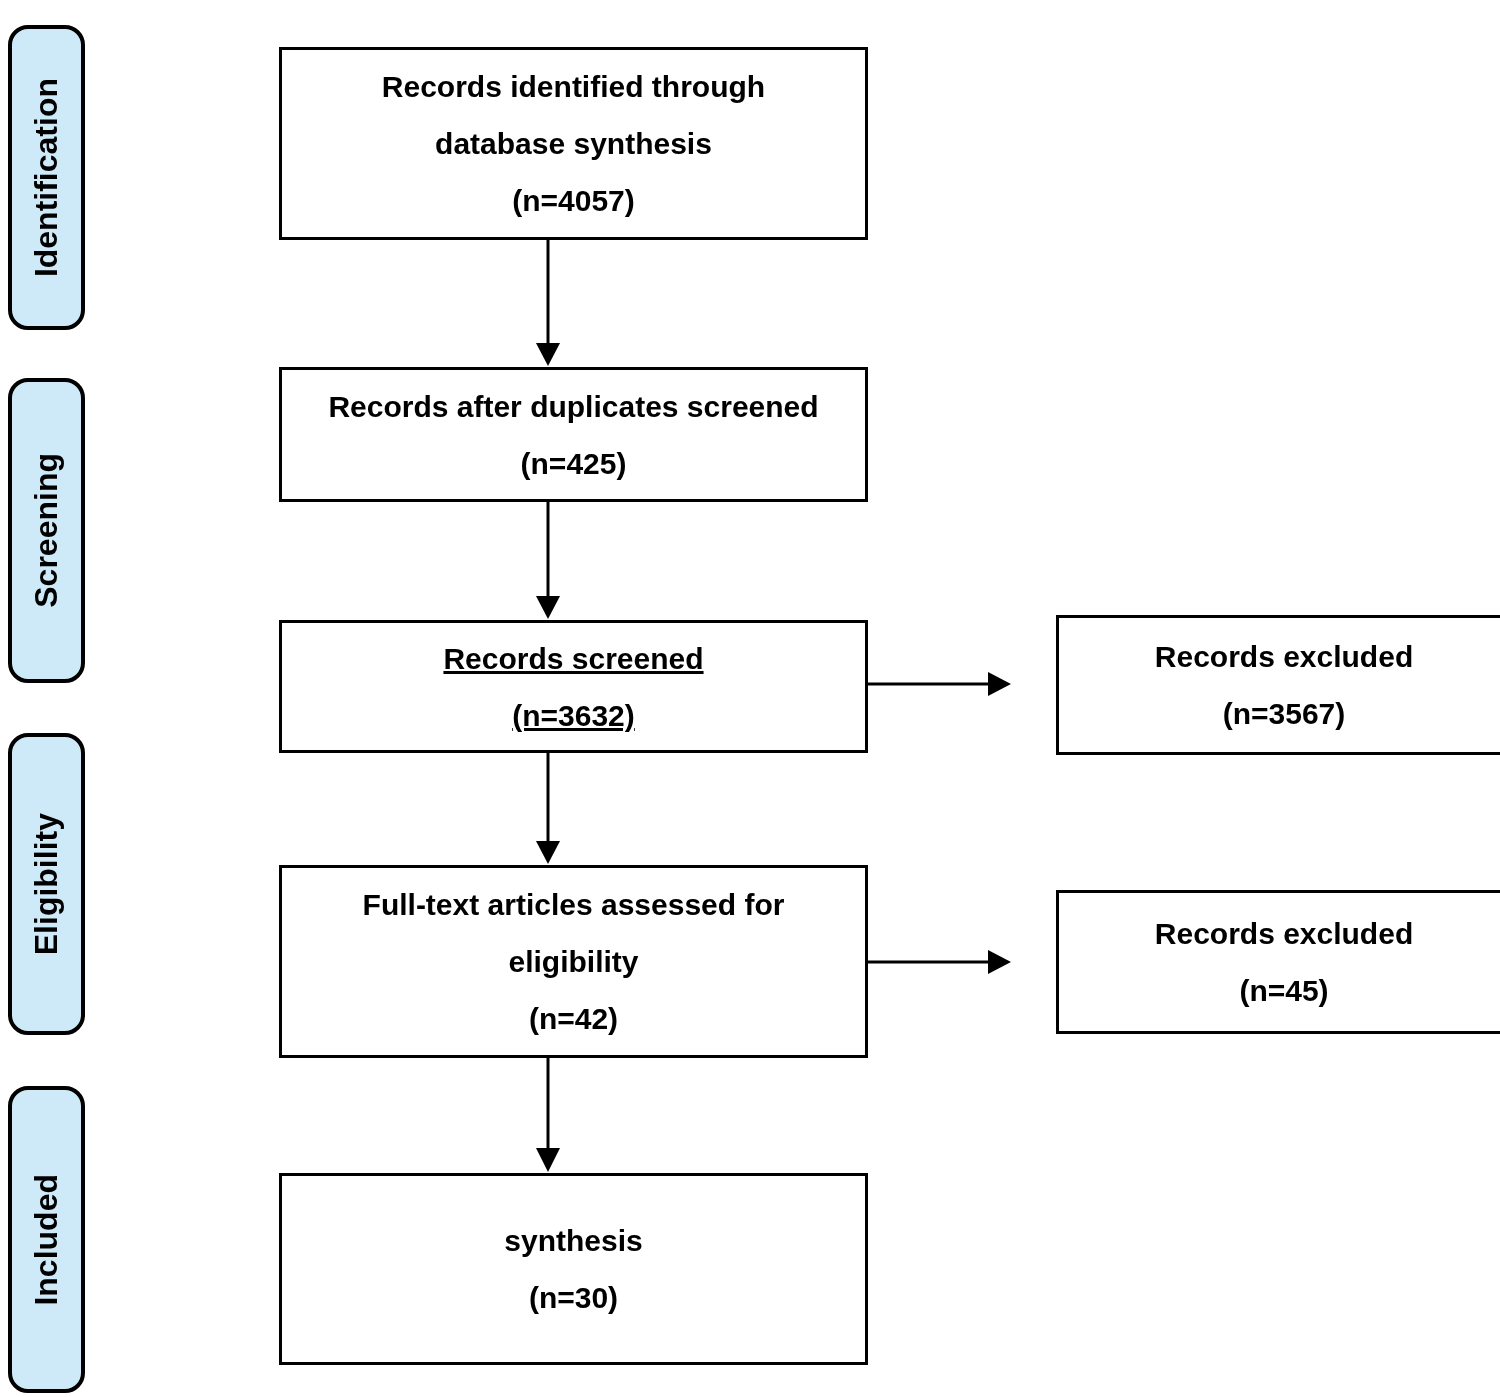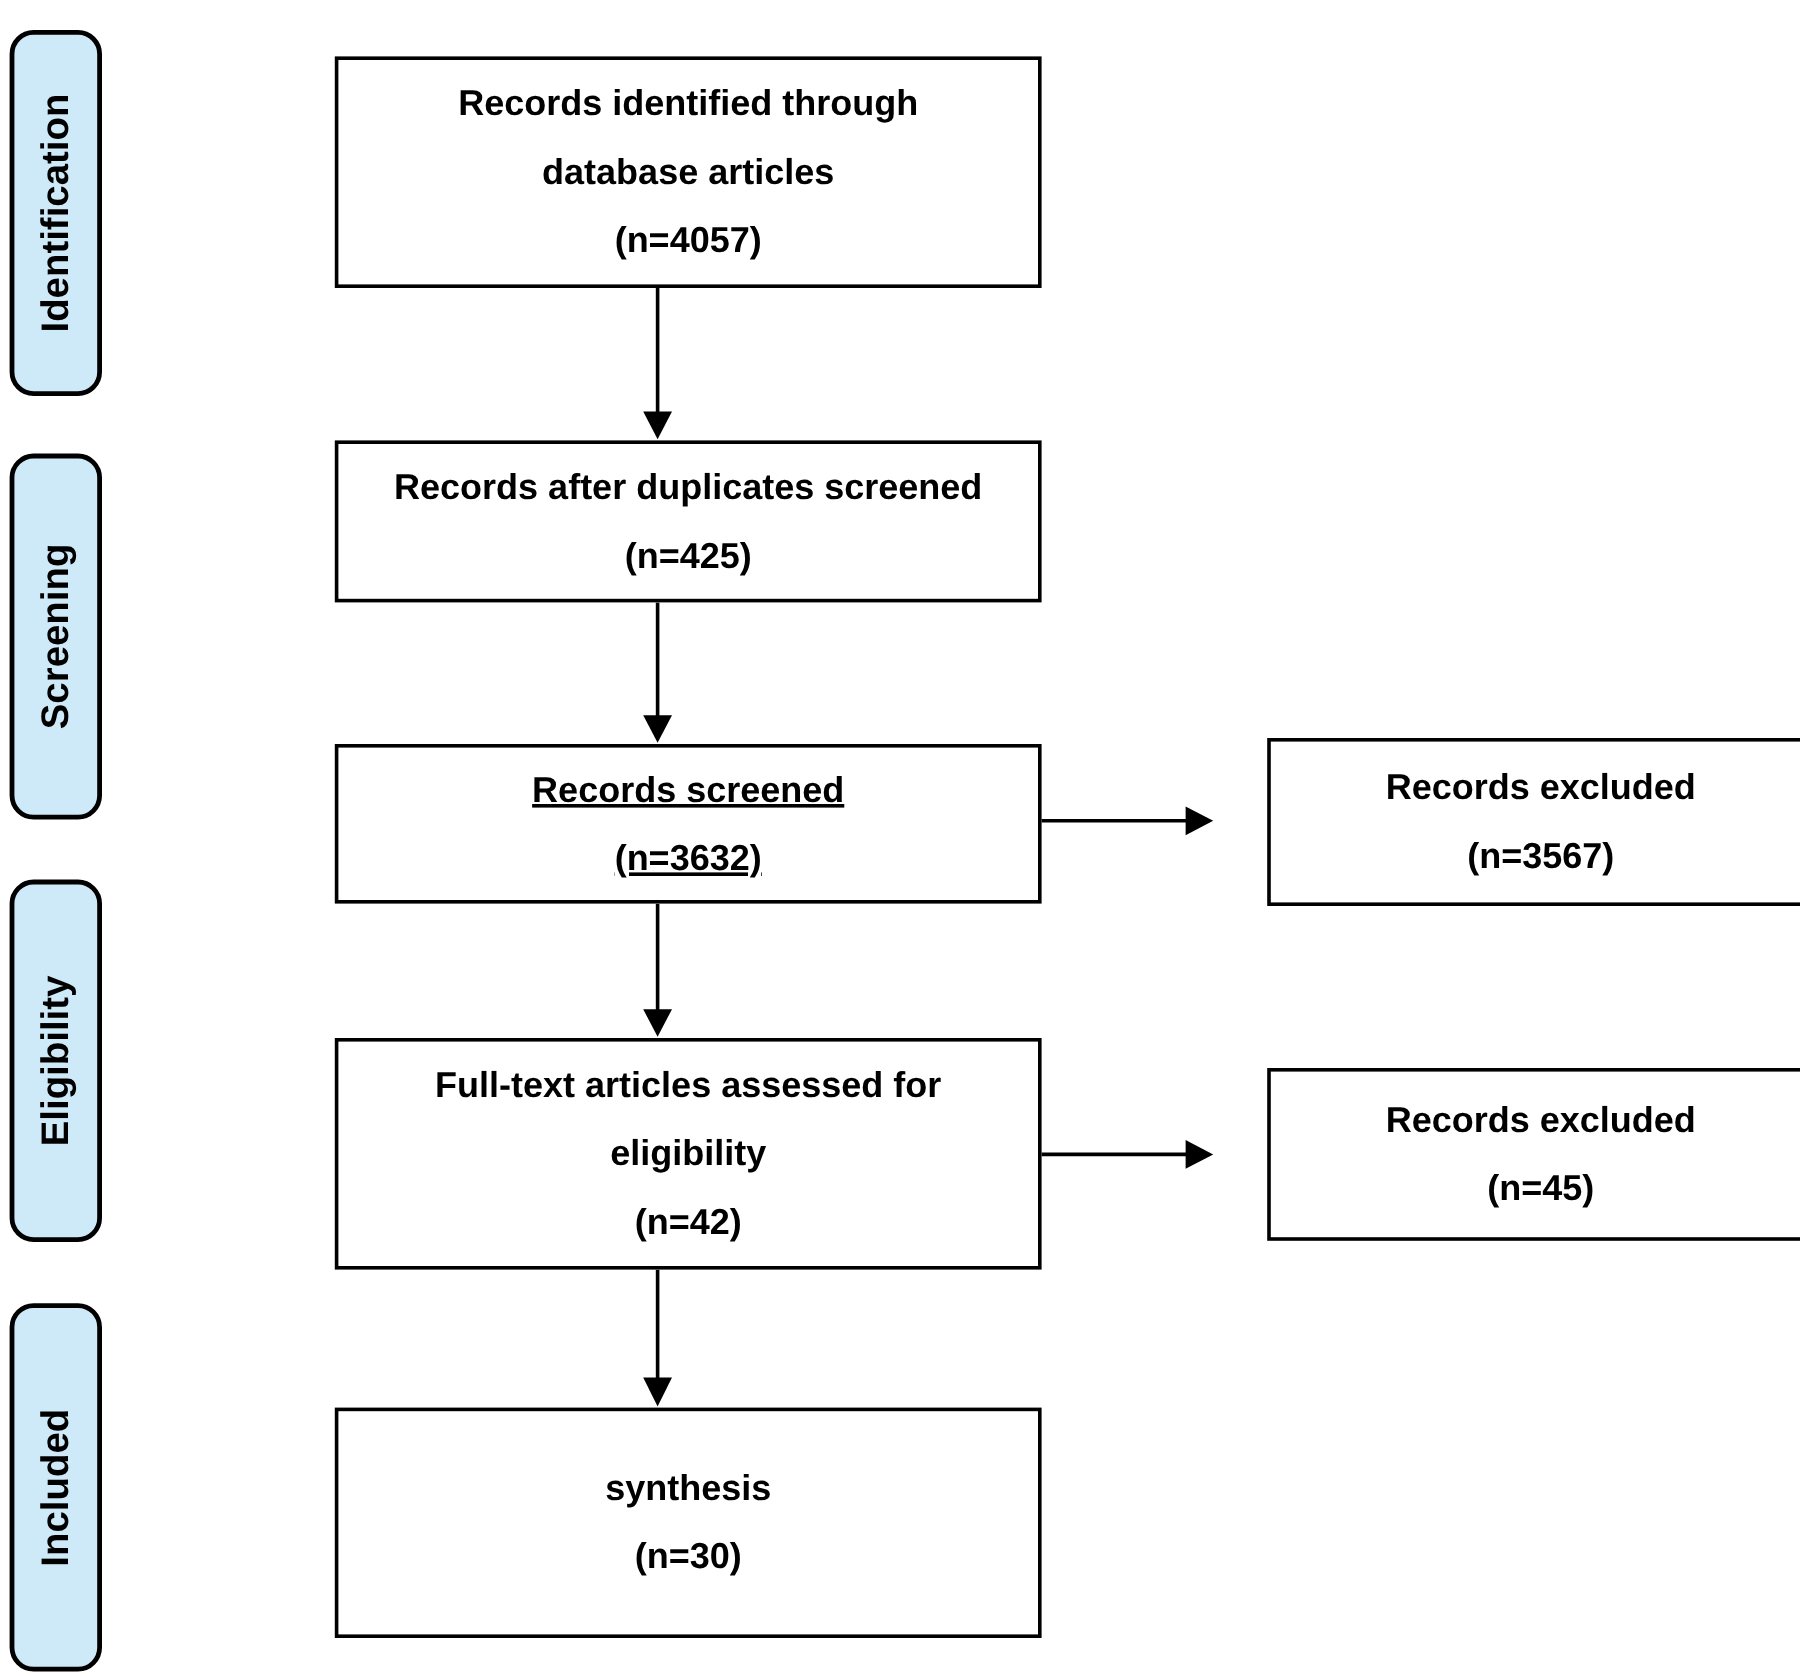--- a/index.html
+++ b/index.html
@@ -100,21 +100,21 @@
   </div>
   <div class="stage" style="top: 733px; height: 302px; background: rgb(206, 233, 247);">
     <span class="stage-label">Eligibility</span>
   </div>
   <div class="stage" style="top: 1086px; height: 307px; background: rgb(206, 233, 247);">
     <span class="stage-label">Included</span>
   </div>
 
   <div class="flow-box" style="top:47px; height:193px;">
     <div class="bline">Records identified through</div>
-    <div class="bline">database articles</div>
+    <div class="bline">database synthesis</div>
     <div class="bline">(n=4057)</div>
   </div>
 
   <div class="flow-box" style="top:367px; height:135px;">
     <div class="bline">Records after duplicates screened</div>
     <div class="bline">(n=425)</div>
   </div>
 
   <div class="flow-box" style="top:620px; height:133px;text-decoration:underline;">
     <div class="bline">Records screened</div>

